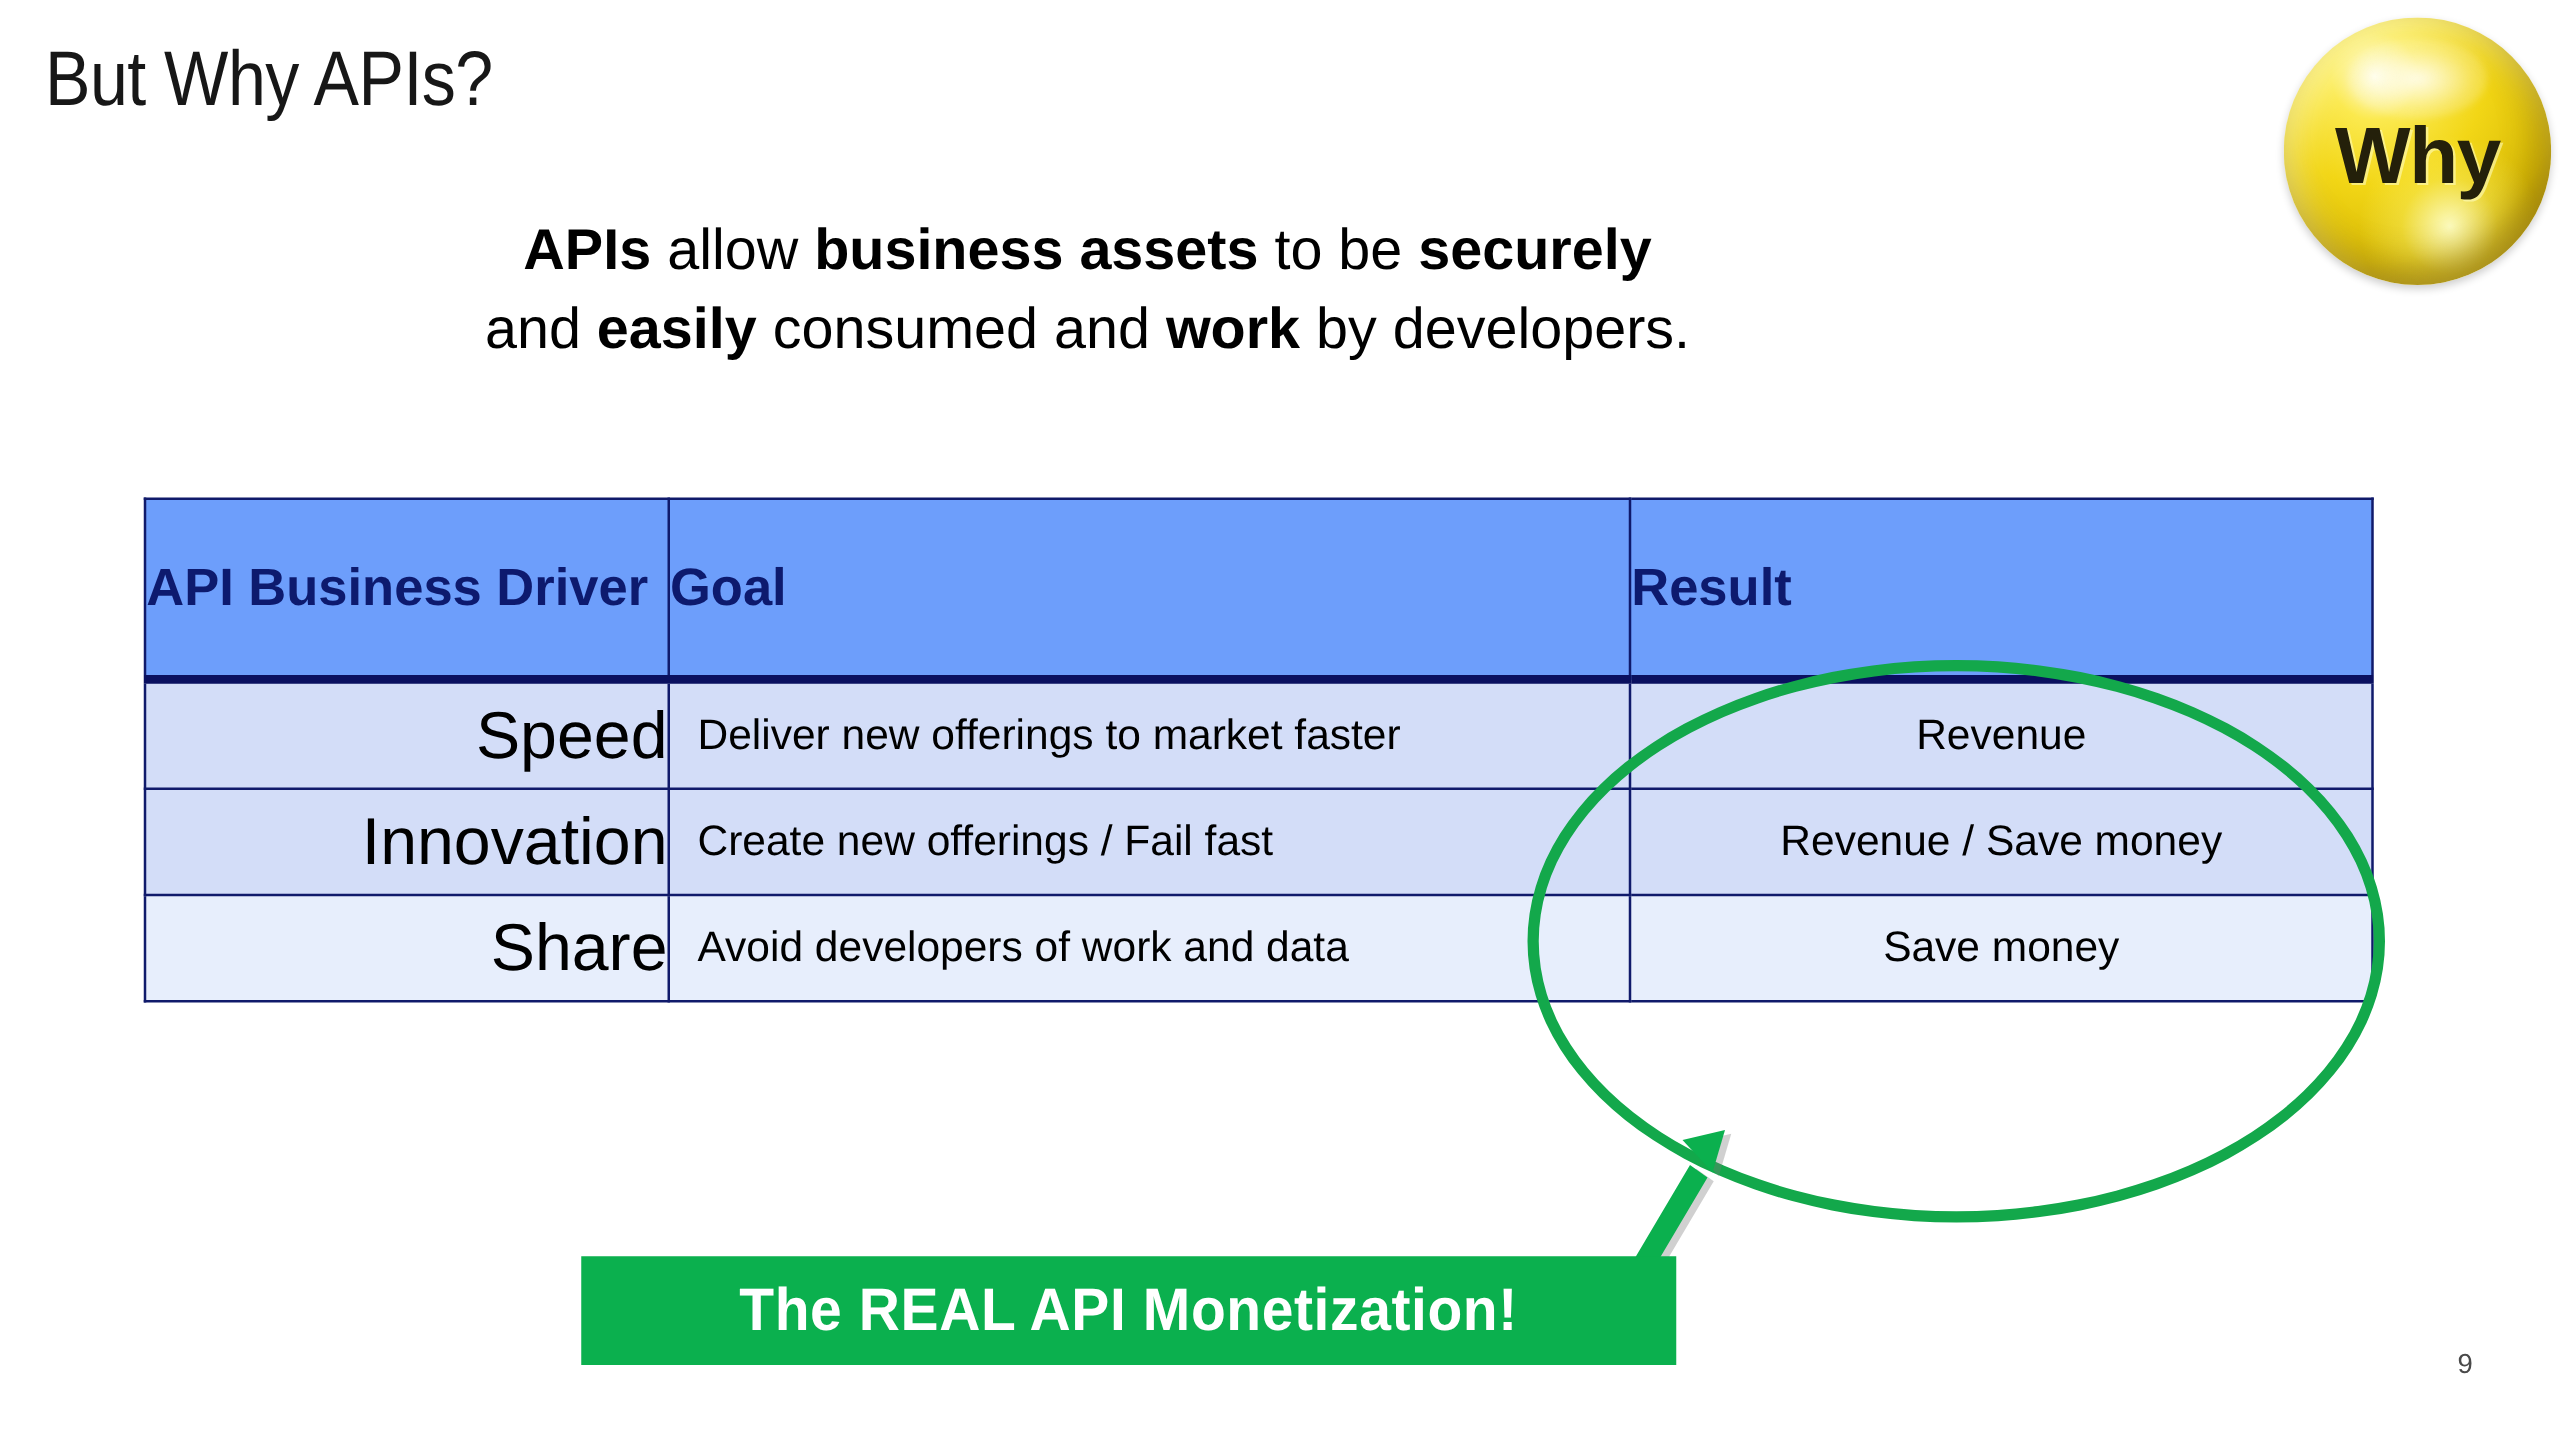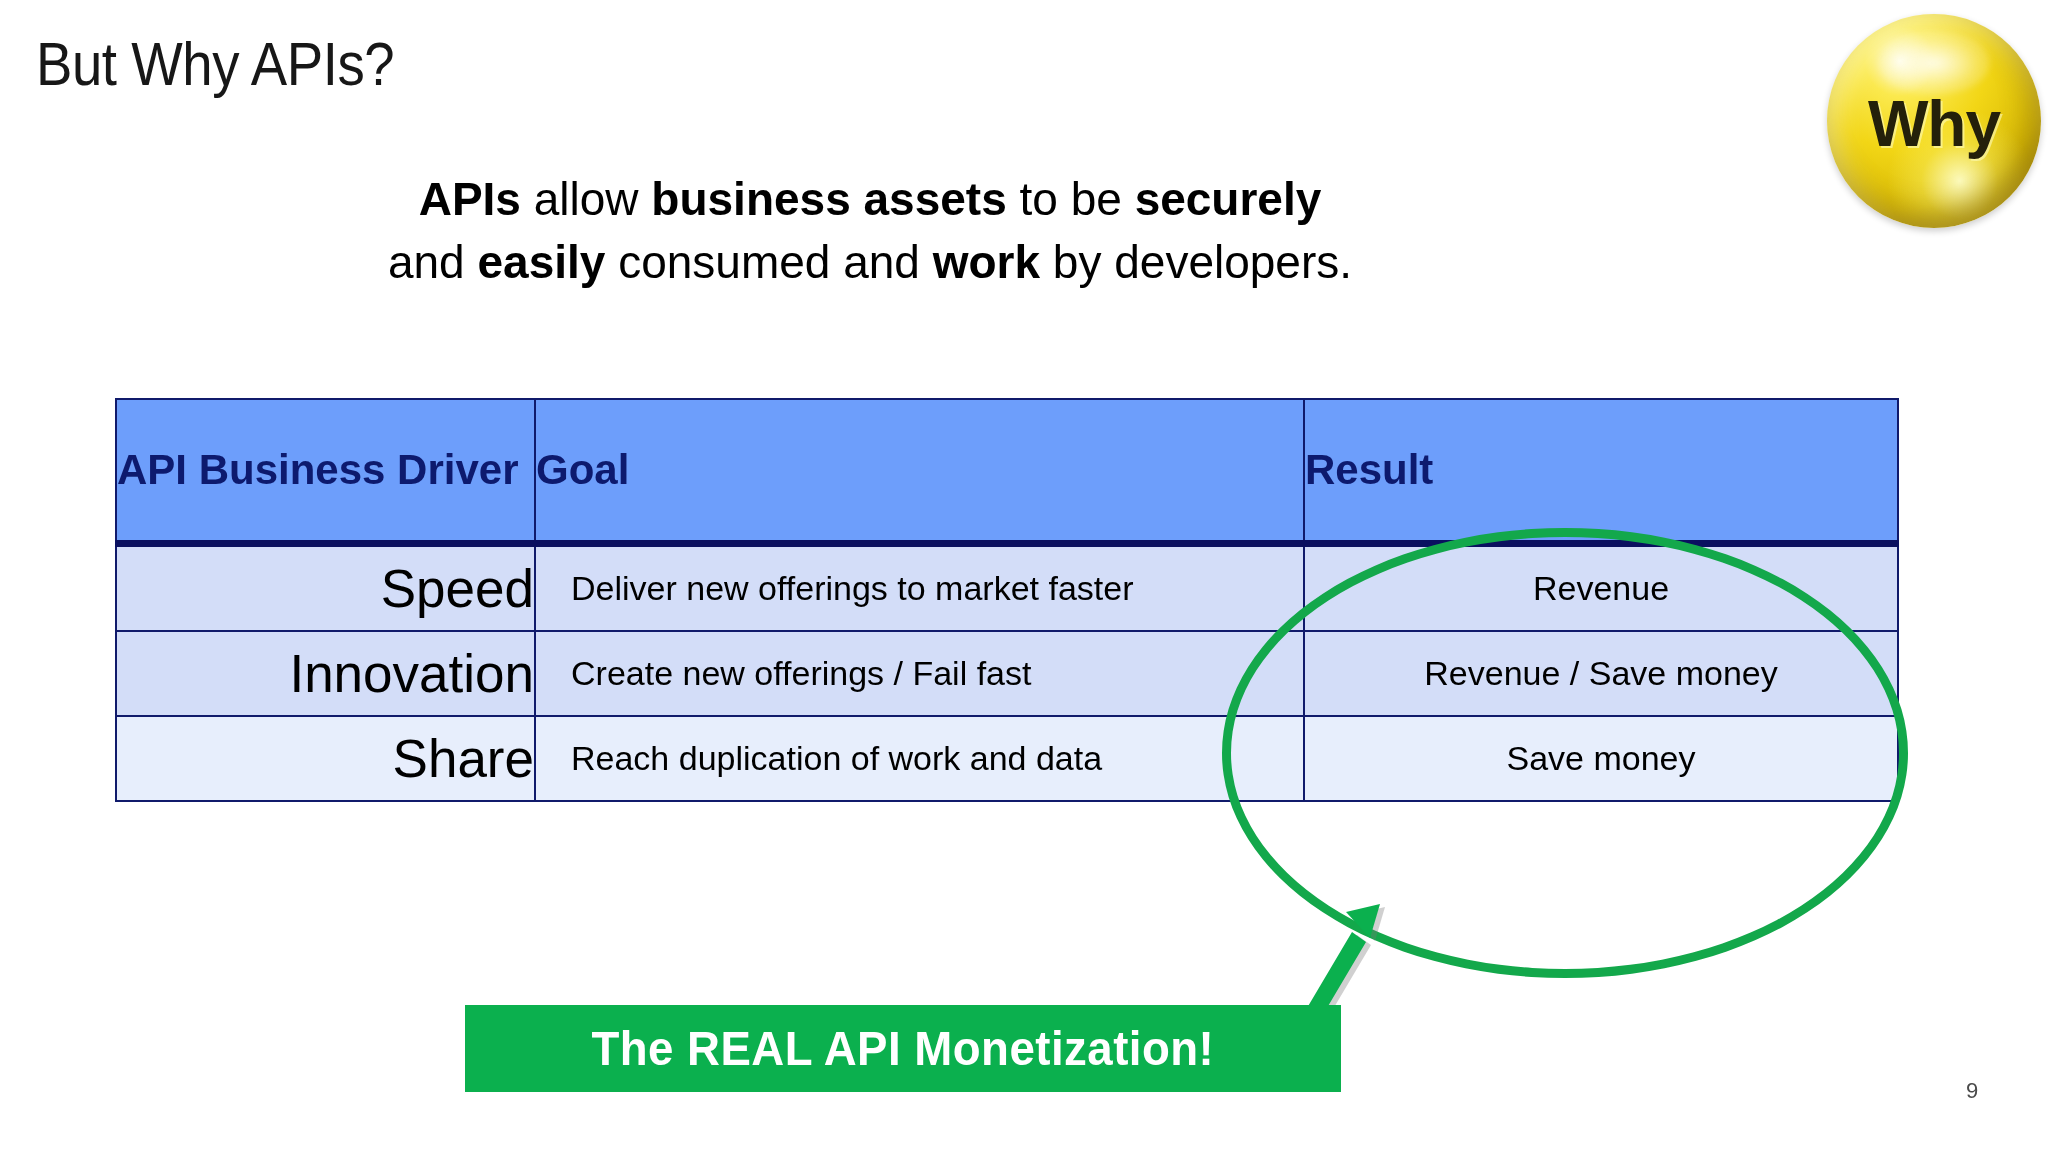--- a/index.html
+++ b/index.html
@@ -125,21 +125,21 @@
   .col-goal   { width: 769px; }
   .col-result { width: 594px; }
 
   #driver-table td.cell-driver {
     font-size: 53px;
     text-align: right;
   }
   #driver-table td.cell-goal {
     font-size: 34px;
     text-align: left;
-    padding-left: 35px;
+    padding-left: 22px;
   }
   #driver-table td.cell-result {
     font-size: 34px;
     text-align: center;
   }
 
   
   #highlight-ellipse {
     position: absolute;
     left: 1222px;
@@ -222,21 +222,21 @@
         <td class="cell-goal">Deliver new offerings to market faster</td>
         <td class="cell-result">Revenue</td>
       </tr>
       <tr class="row-odd">
         <td class="cell-driver">Innovation</td>
         <td class="cell-goal">Create new offerings / Fail fast</td>
         <td class="cell-result">Revenue / Save money</td>
       </tr>
       <tr class="row-even">
         <td class="cell-driver">Share</td>
-        <td class="cell-goal">Reach duplication of work and data</td>
+        <td class="cell-goal">Avoid developers of work and data</td>
         <td class="cell-result">Save money</td>
       </tr>
     </tbody>
 </table>
 
 <div id="highlight-ellipse"></div>
 
 <svg id="callout-arrow" viewBox="0 0 120 130" xmlns="http://www.w3.org/2000/svg">
   <g>
     <polygon points="9,127 17,118 62,42 76,52 31,128" fill="rgba(120,120,120,0.35)" transform="translate(5,3)"></polygon>

